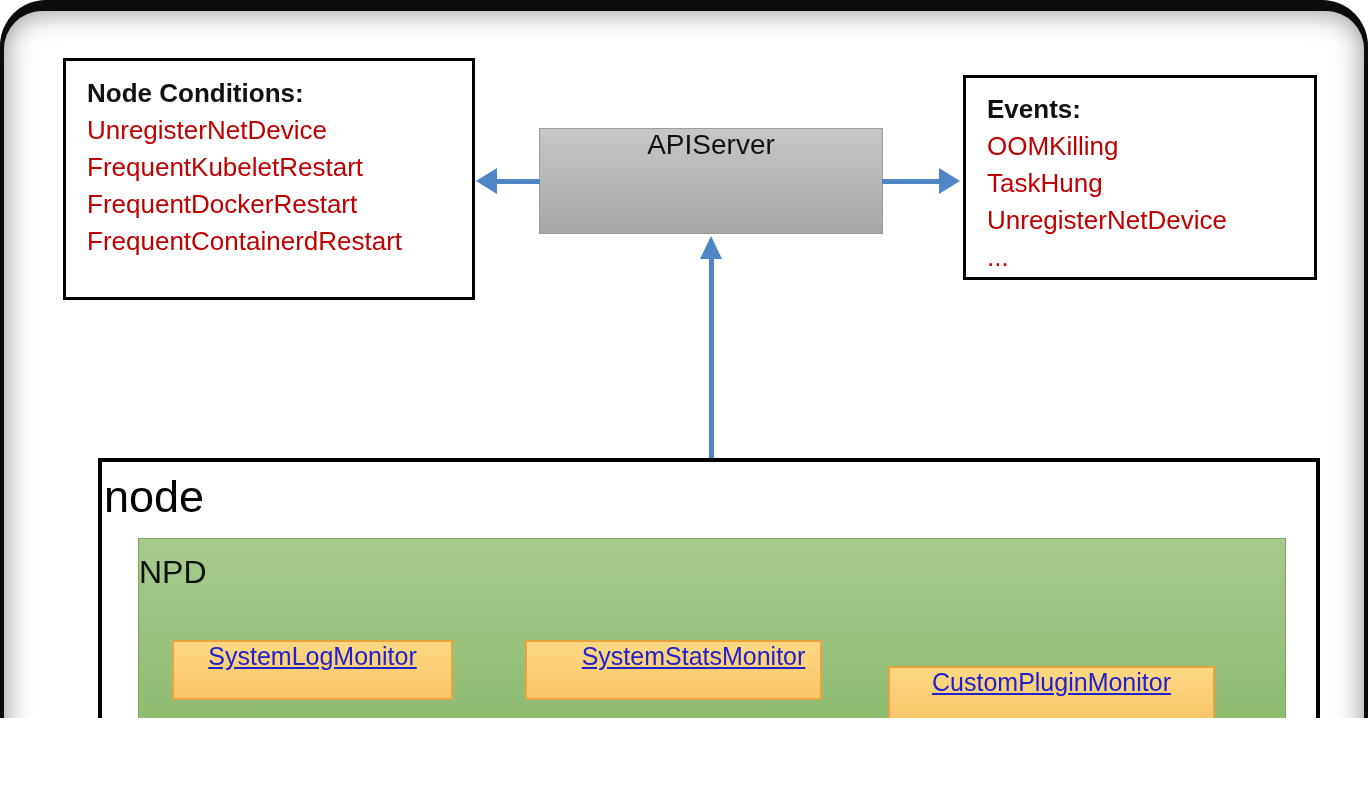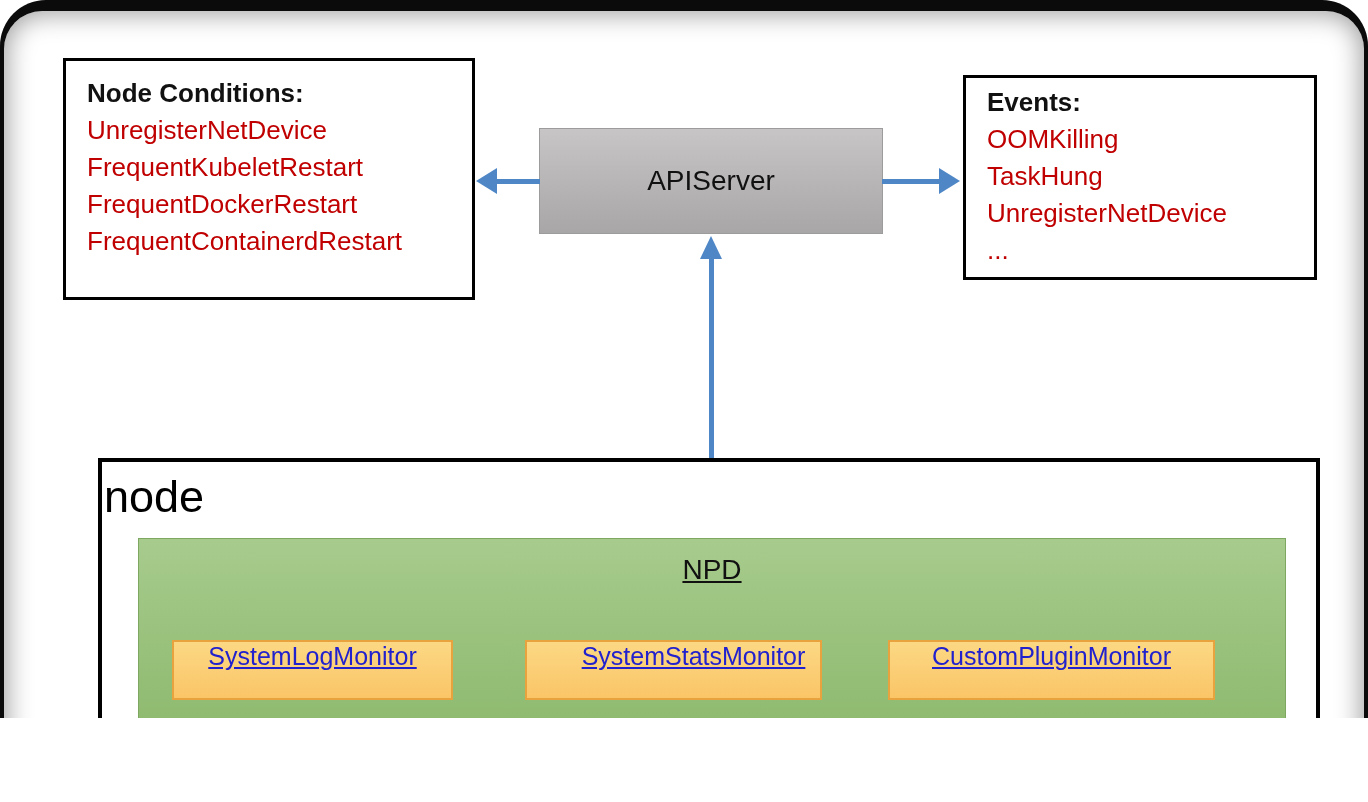--- a/index.html
+++ b/index.html
@@ -11,51 +11,51 @@
   .frame-mat   { position:absolute; inset:0; border-radius:46px; background:#d7d6d6; }
   .frame-black { position:absolute; left:0; top:0; right:0; height:756px;
                  border-radius:46px 46px 0 0; background:#0b0b0b; }
   .canvas      { position:absolute; left:4px; top:11px; width:1360px; height:747px;
                  border-radius:38px 38px 16px 16px; background:#fff;
                  box-shadow: inset 0 0 26px 3px rgba(0,0,0,0.38); }
 
   
   .listbox { position:absolute; box-sizing:border-box; background:#fff; border:3px solid #000; }
   .box-conditions { left:63px;  top:58px; width:412px; height:242px; padding:14px 8px 0 21px; }
-  .box-events     { left:963px; top:75px; width:354px; height:205px; padding:6px 8px 0 21px; }
+  .box-events     { left:963px; top:75px; width:354px; height:205px; padding:13px 8px 0 21px; }
   .box-title { font-size:26px; font-weight:bold; color:#111; line-height:37px; white-space:nowrap; }
   .alert     { font-size:26px; color:var(--alert-red,#C00000); line-height:37px; white-space:nowrap; }
 
   
   .apiserver { position:absolute; left:539px; top:128px; width:344px; height:106px;
                box-sizing:border-box; border:1px solid var(--apiserver-gray-border,#9C9C9C);
                background:linear-gradient(180deg, var(--apiserver-gray-top,#C7C5C5), var(--apiserver-gray-bottom,#A8A6A6));
-               display:flex; align-items:center; justify-content:center;
+               display:flex; align-items:flex-start; justify-content:center;
                font-size:28px; color:#111; }
 
   
   .node-box   { position:absolute; left:98px; top:458px; width:1222px; height:296px;
                 box-sizing:border-box; border:4px solid #000; background:#fff; }
   .node-label { position:absolute; left:104px; top:472px; font-size:45px; line-height:50px; color:#000; }
 
   
   .npd-box   { position:absolute; left:138px; top:538px; width:1148px; height:189px;
                box-sizing:border-box; border:1px solid var(--npd-green-border,#7EA761);
                background:linear-gradient(180deg, var(--npd-green-top,#A7CB8D), var(--npd-green-bottom,#8EBA6F)); }
-  .npd-label { margin-top:15px; text-align:center; font-size:28px; color:#111;text-decoration:underline; }
+  .npd-label { margin-top:15px; font-size:32px; color:#111; }
 
   
   .monitor { position:absolute; top:640px; height:60px; box-sizing:border-box;
              border:2px solid var(--monitor-orange-border,#E8A33E);
              background:linear-gradient(180deg, var(--monitor-orange-top,#FCD884), var(--monitor-orange-bottom,#FAC567));
              display:flex; align-items:flex-start; justify-content:center; }
   .monitor a { font-size:25px; color:var(--link-blue,#2121CE); text-decoration:underline; cursor:pointer; }
   .mon-0 { left:172px; width:281px; }
   .mon-1 { left:525px; width:297px;padding-left:40px; }
-  .mon-2 { left:888px; width:327px; }
+  .mon-2 { left:888px; width:327px;margin-top:26px; }
 
   
   .shaft { position:absolute; background:var(--arrow-blue,#4F87C6); }
   .head  { position:absolute; width:0; height:0; }
   .a-left-shaft  { left:495px; top:179px; width:45px; height:5px; }
   .a-left-head   { left:476px; top:168px; border-top:13px solid transparent; border-bottom:13px solid transparent;
                    border-right:21px solid var(--arrow-blue,#4F87C6); }
   .a-right-shaft { left:882px; top:179px; width:58px; height:5px; }
   .a-right-head  { left:939px; top:168px; border-top:13px solid transparent; border-bottom:13px solid transparent;
                    border-left:21px solid var(--arrow-blue,#4F87C6); }

